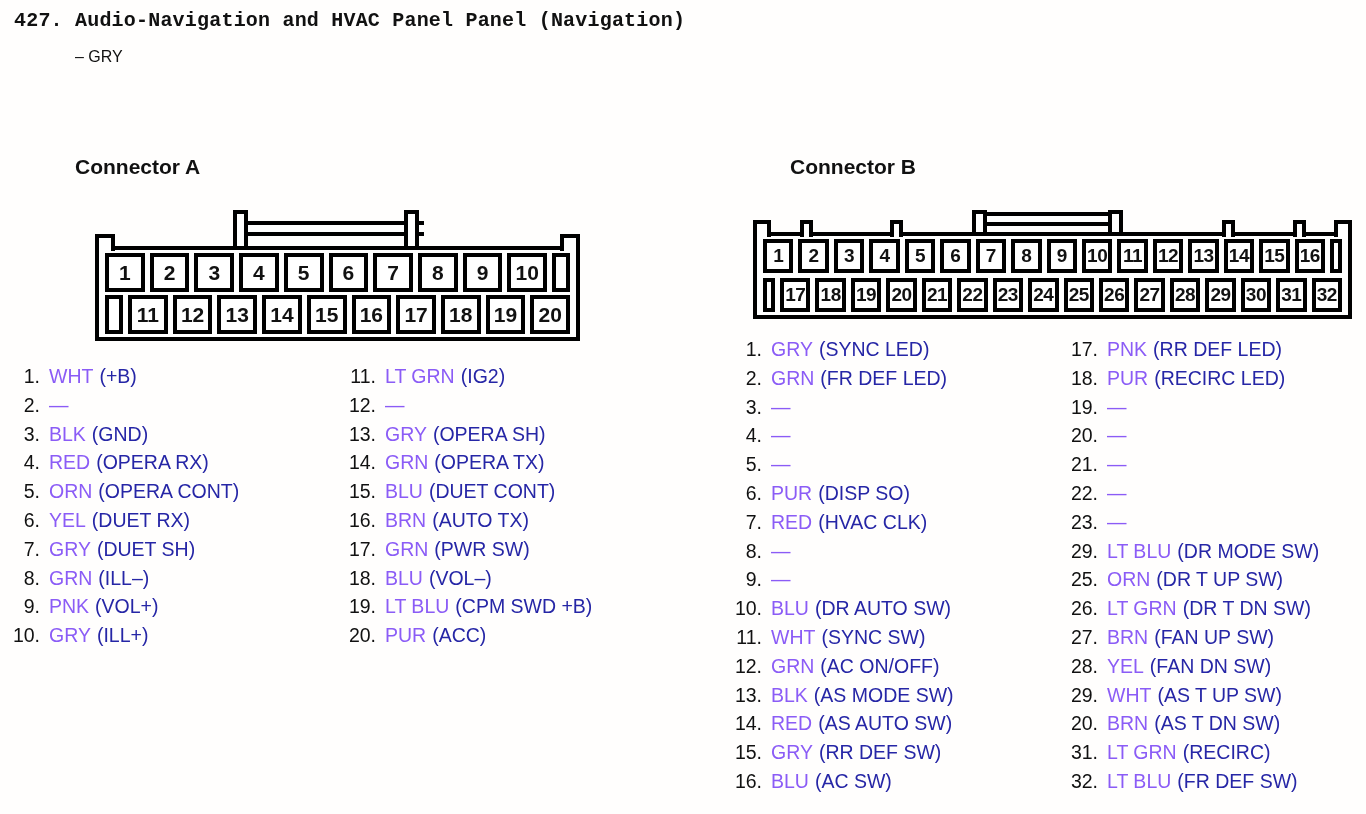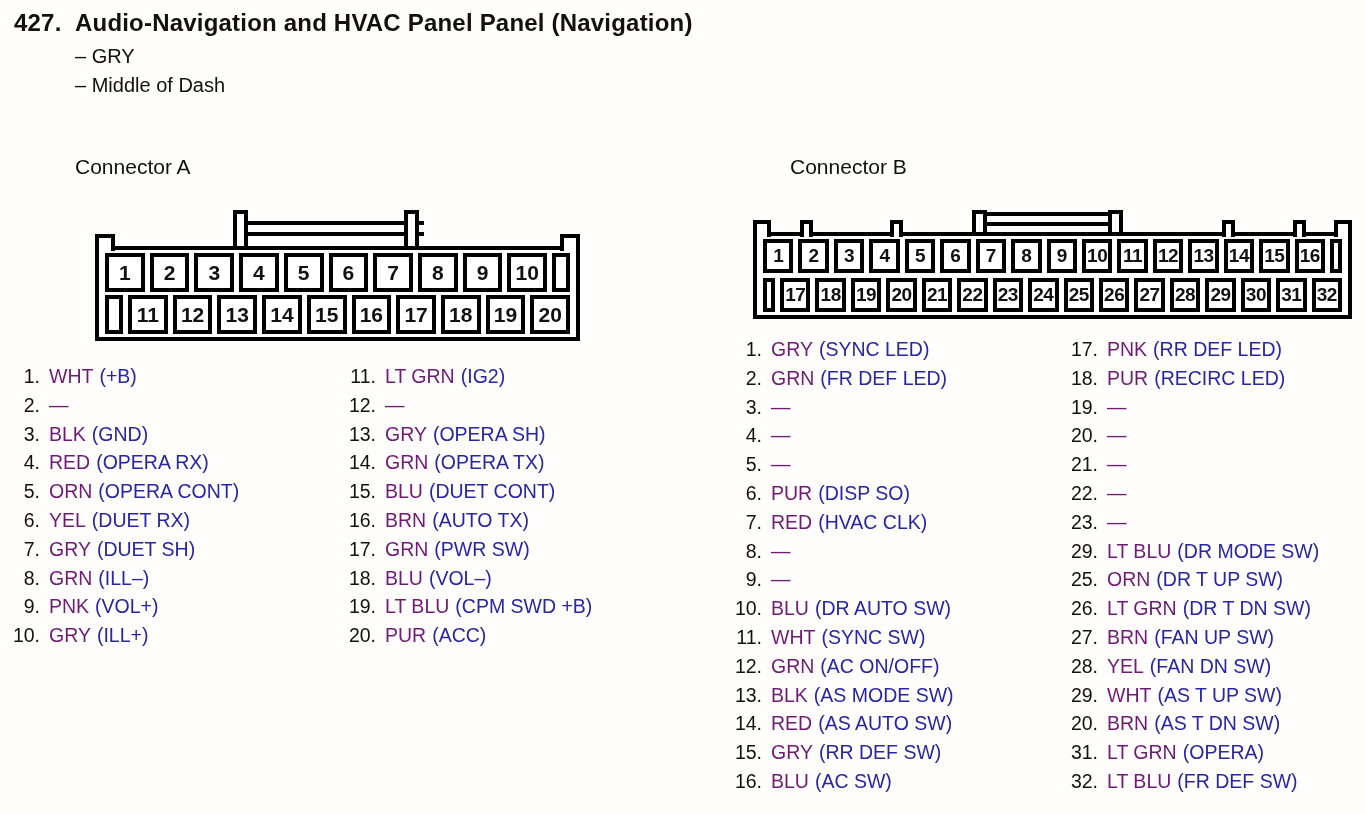--- a/index.html
+++ b/index.html
@@ -4,24 +4,24 @@
 <style>
   html,body{margin:0;padding:0;}
   body{
     width:1366px;height:814px;background:#ffffff;
     font-family:"Liberation Sans","DejaVu Sans",sans-serif;
     color:#111;overflow:hidden;
   }
   #page{position:relative;width:1366px;height:814px;background:#fffefd;}
 
   
-  .title-row{position:absolute;left:14px;top:9px;display:flex;font-weight:bold;font-size:24px;letter-spacing:.2px;}
+  .title-row{position:absolute;left:14px;top:9px;display:flex;font-weight:bold;font-size:20px;letter-spacing:.2px;font-family:Liberation Mono, monospace;}
   .title-num{width:61px;flex:none;}
-  .details{position:absolute;left:75px;top:42px;font-size:20px;line-height:29px;}
-  .conn-heading{position:absolute;font-weight:normal;font-size:21px;}
+  .details{position:absolute;left:75px;top:42px;font-size:16px;line-height:29px;text-align:right;}
+  .conn-heading{position:absolute;font-weight:bold;font-size:21px;}
   #heading-a{left:75px;top:155px;}
   #heading-b{left:790px;top:155px;}
 
   
   .conn{position:absolute;}
   #conn-a{left:95px;top:210px;width:485px;height:131px;}
   #conn-b{left:753px;top:210px;width:599px;height:109px;}
   .conn-body{position:absolute;left:0;right:0;bottom:0;background:#fff;border:4px solid #000;
     box-sizing:border-box;display:flex;flex-direction:column;justify-content:space-between;padding:3px 6px;}
   #conn-a .conn-body{top:36px;}
@@ -57,36 +57,35 @@
   #list-a-left{left:10px;top:362px;}
   #list-a-right{left:345px;top:362px;}
   #list-b-left{left:730px;top:335px;}
   #list-b-right{left:1064px;top:335px;}
   .pin-row{display:flex;}
   .pin-num{flex:none;text-align:right;margin-right:9px;}
   #list-a-left .pin-num{width:30px;}
   #list-a-right .pin-num{width:31px;}
   #list-b-left .pin-num{width:32px;}
   #list-b-right .pin-num{width:34px;}
-  .pin-wire{color:#701a75;}
+  .pin-wire{color:#8b5cf6;}
   .pin-signal{color:var(--blue,#2323a8);margin-left:6px;}
 </style>
 </head>
 <body>
 
 <div id="page" style="background: rgb(255, 254, 253);">
 
   <div class="title-row">
     <span class="title-num">427.</span>
     <span>Audio-Navigation and HVAC Panel Panel (Navigation)</span>
   </div>
 
   <div class="details">
     <div>– GRY</div>
-    <div>– Middle of Dash</div>
   </div>
 
   <div id="heading-a" class="conn-heading">Connector A</div>
   <div id="heading-b" class="conn-heading">Connector B</div>
 
   <div id="conn-a" class="conn">
     <div class="lever-bar"></div>
     <div class="lever-tab tab-l"></div>
     <div class="lever-tab tab-r"></div>
     <div class="notch notch-l"></div>
@@ -414,21 +413,21 @@
         <span class="pin-signal">(AS T UP SW)</span>
       </div>
       <div class="pin-row">
         <span class="pin-num">20.</span>
         <span class="pin-wire">BRN</span>
         <span class="pin-signal">(AS T DN SW)</span>
       </div>
       <div class="pin-row">
         <span class="pin-num">31.</span>
         <span class="pin-wire">LT GRN</span>
-        <span class="pin-signal">(OPERA)</span>
+        <span class="pin-signal">(RECIRC)</span>
       </div>
       <div class="pin-row">
         <span class="pin-num">32.</span>
         <span class="pin-wire">LT BLU</span>
         <span class="pin-signal">(FR DEF SW)</span>
       </div>
     </div>
 
 </div>
 

